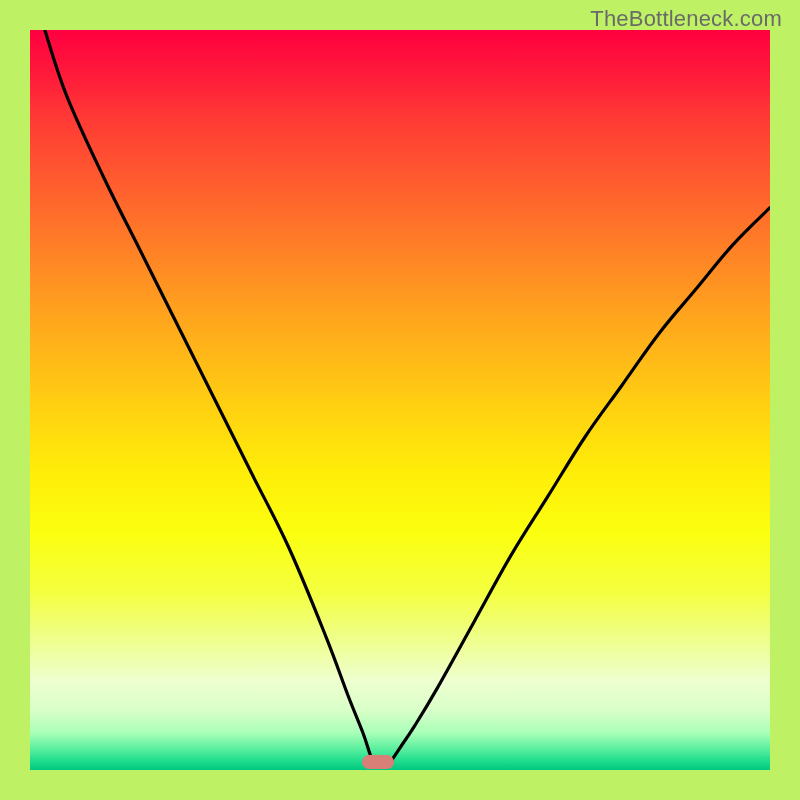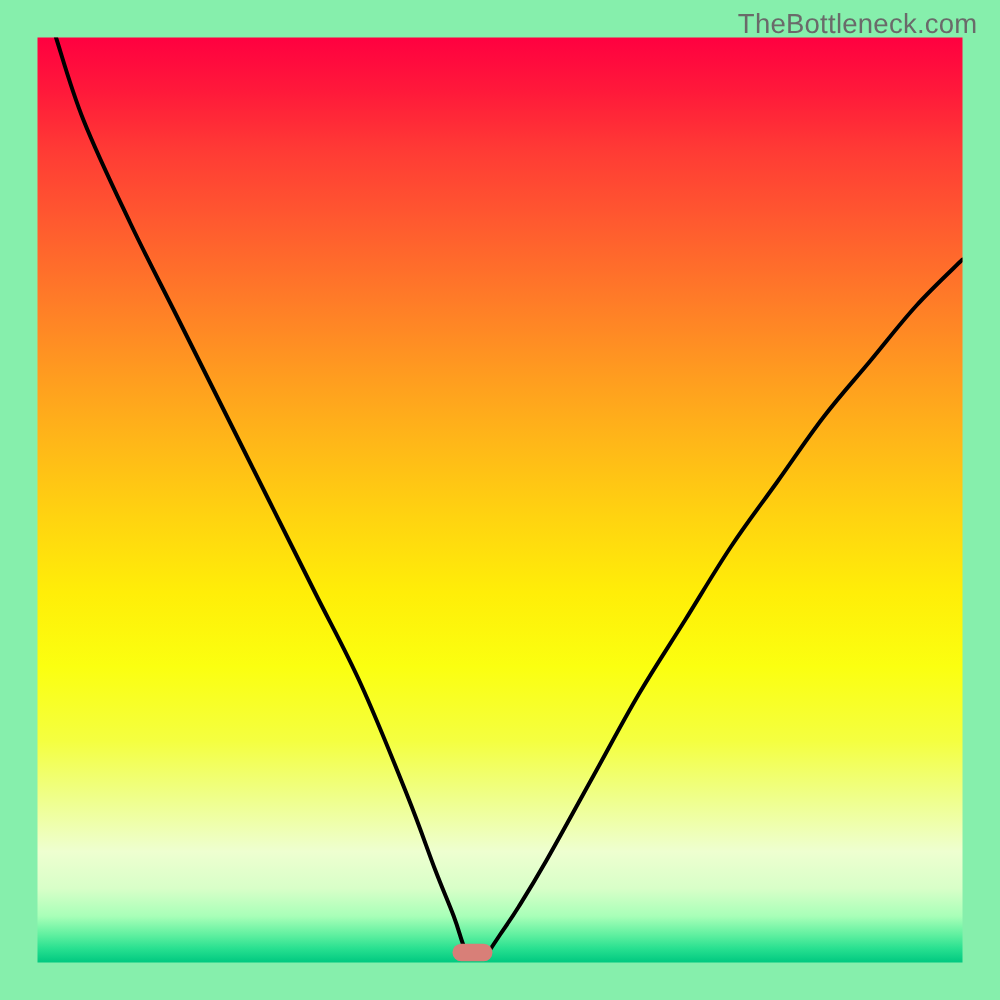--- a/index.html
+++ b/index.html
@@ -7,21 +7,21 @@
     padding: 0;
     width: 800px;
     height: 800px;
     background: #000;
     overflow: hidden;
   }
   .frame {
     position: relative;
     width: 800px;
     height: 800px;
-    background: #86efac;
+    background: #bef264;
   }
   .plot-area {
     position: absolute;
     left: 30px;
     top: 30px;
     width: 740px;
     height: 740px;
     background: linear-gradient(to bottom,
       #ff0040 0%,
       #ff1a3a 6%,

